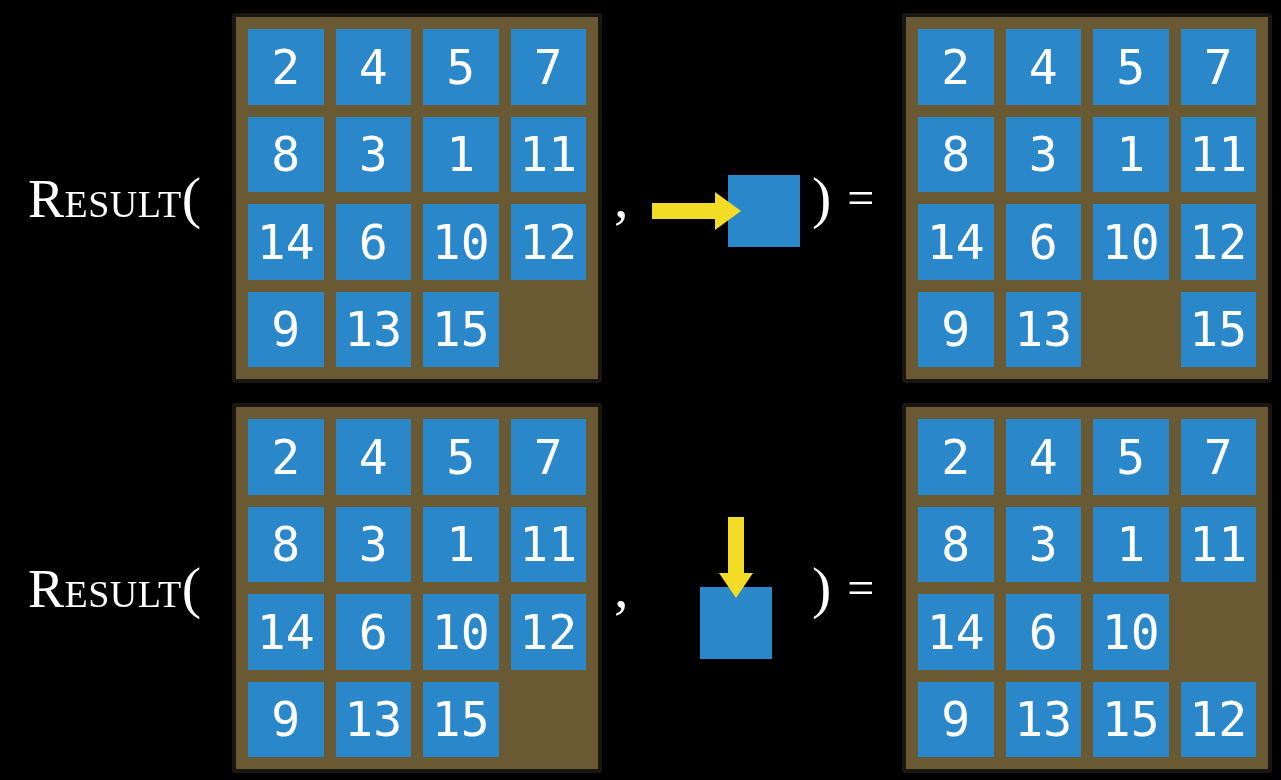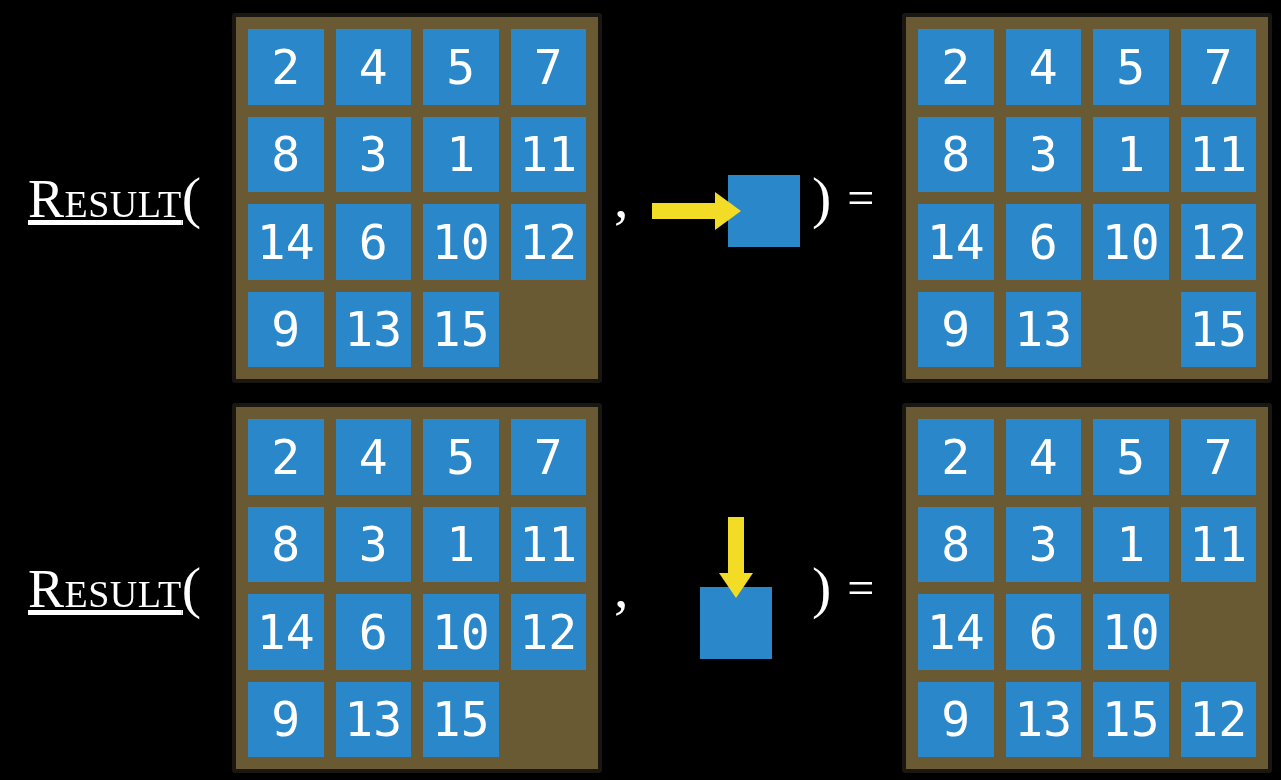--- a/index.html
+++ b/index.html
@@ -21,21 +21,20 @@
   }
   
   .fn-label {
     width: 204px;
     flex: none;
     color: var(--text, #fff);
     font-family: "Liberation Serif", serif;
     font-size: 54px;
     line-height: 1;
     white-space: nowrap;
-    text-decoration: underline;
   }
   .fn-name { font-variant: small-caps; letter-spacing: 0.5px; }
   .paren {
     font-family: "Liberation Serif", serif;
     font-weight: 400;
     font-size: 58px;
     line-height: 1;
   }
   
   .board {

